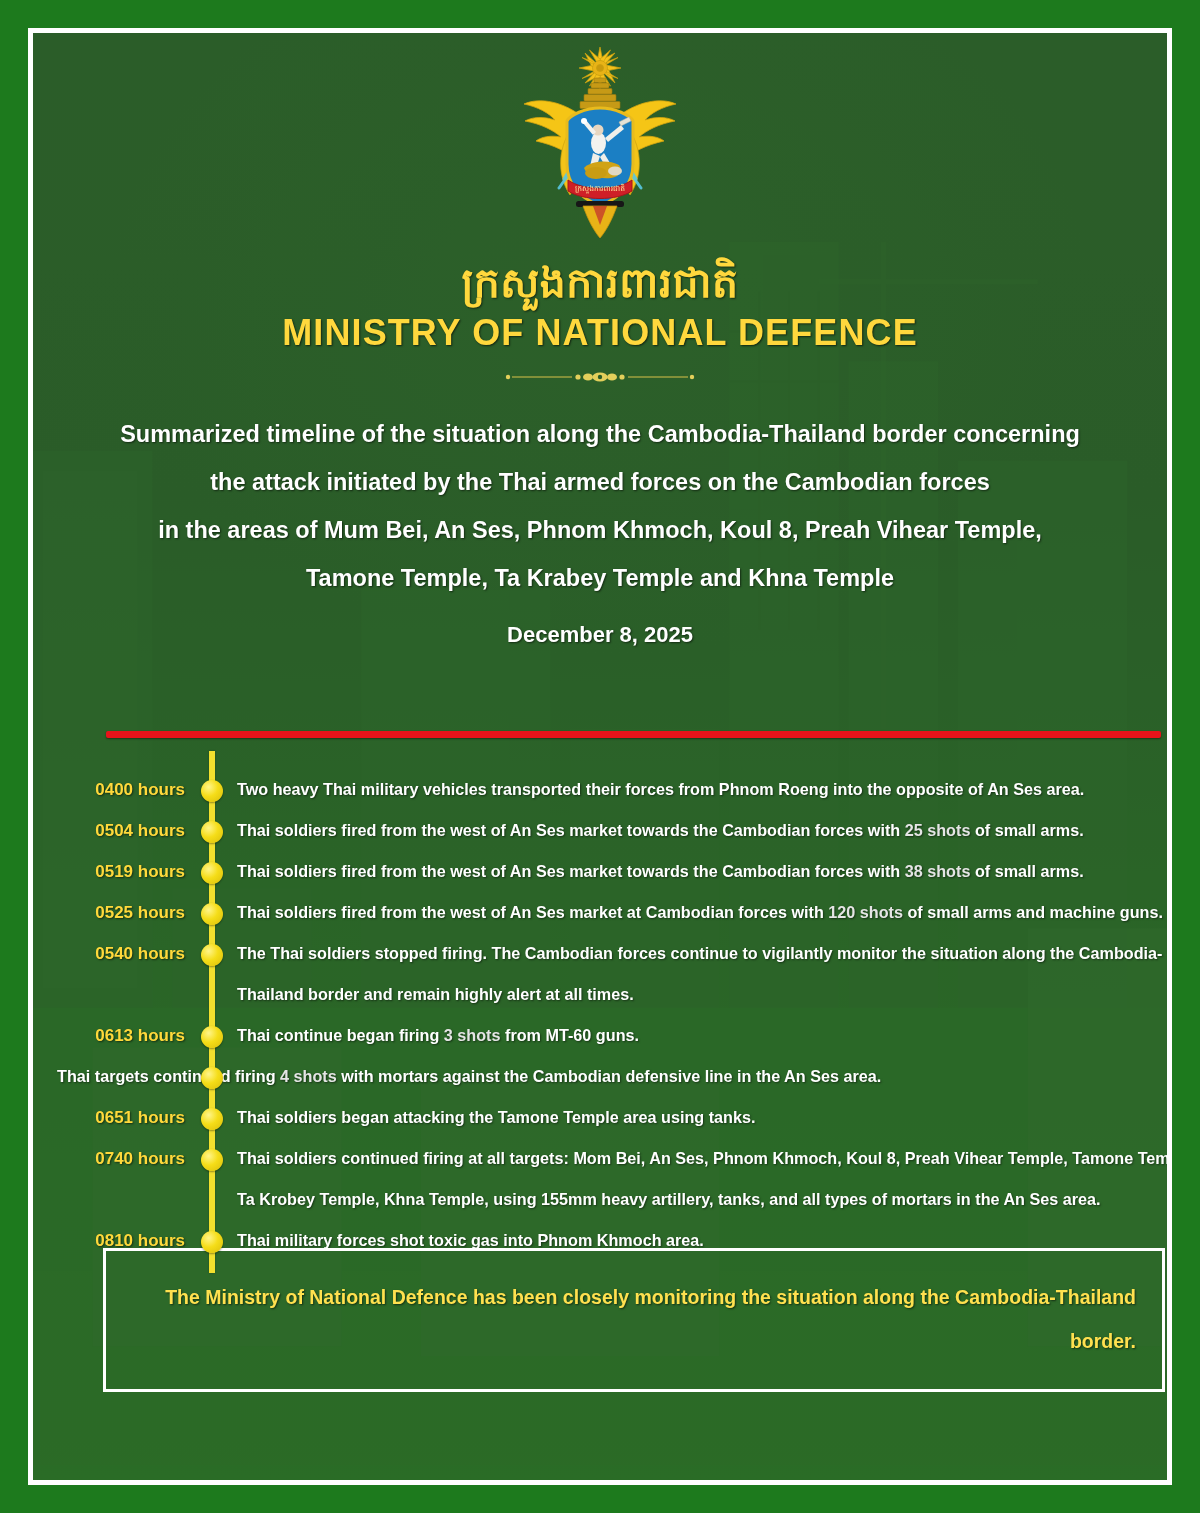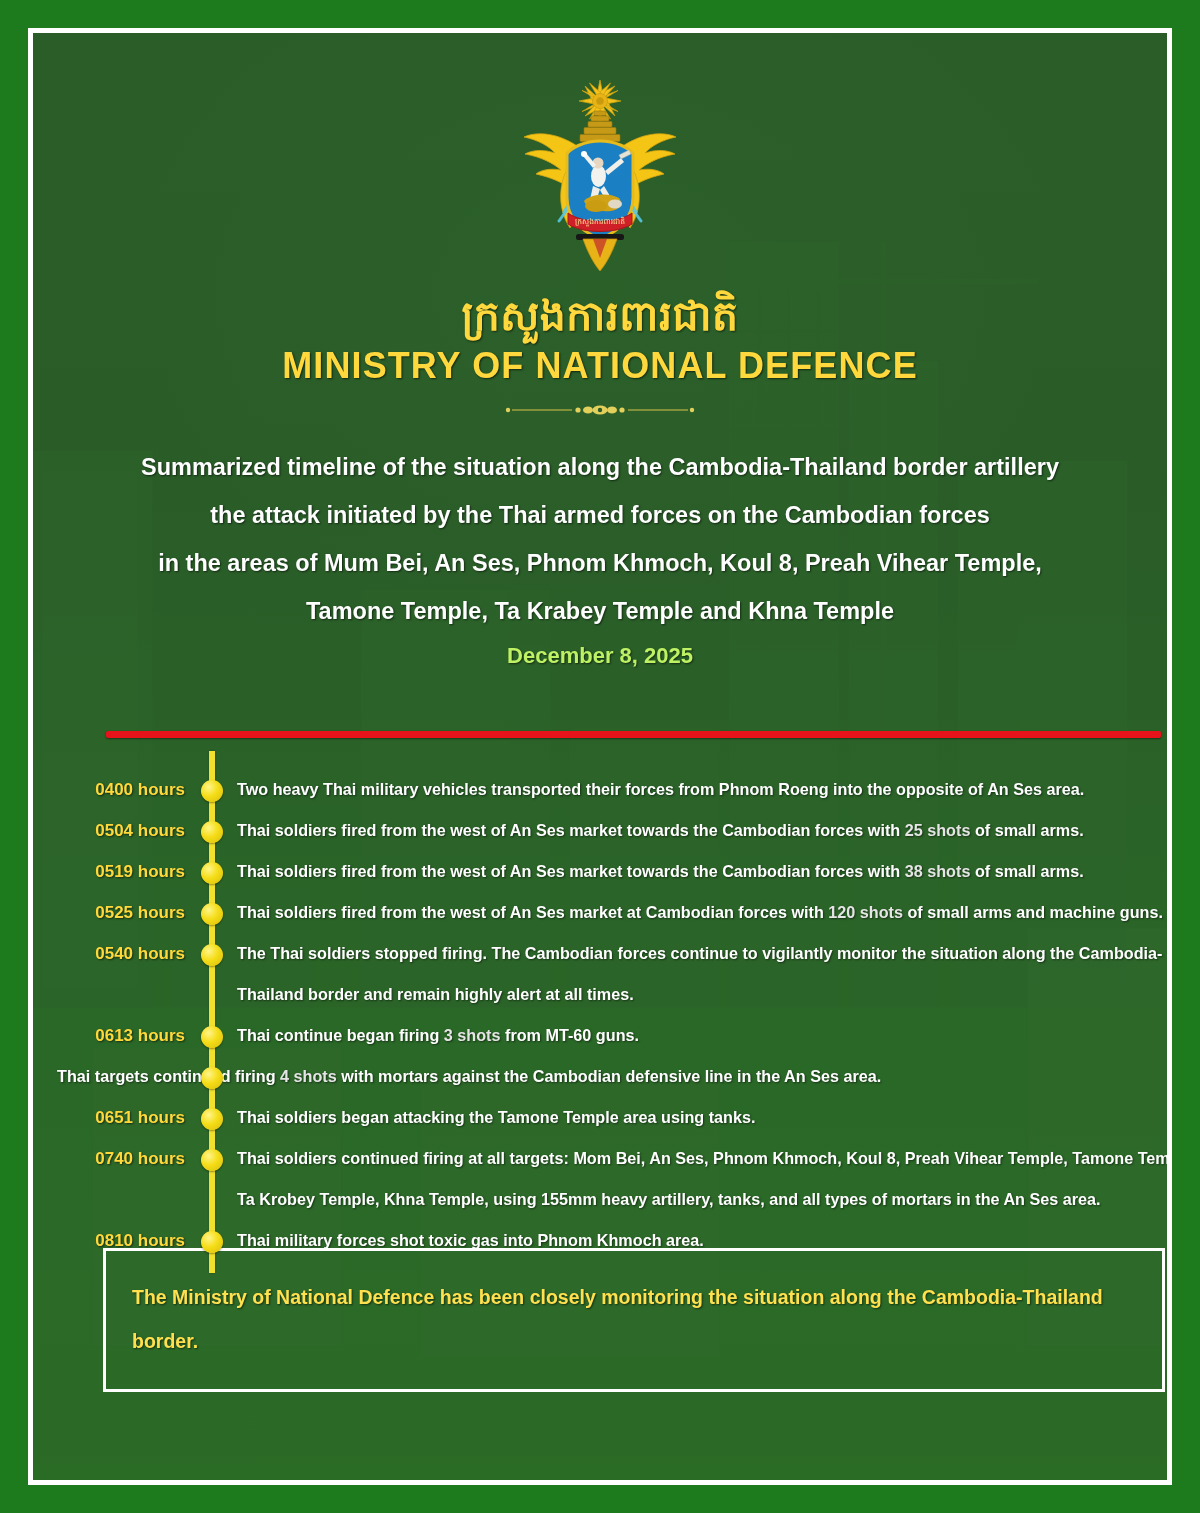--- a/index.html
+++ b/index.html
@@ -33,21 +33,21 @@
   }
   .wm-grad {
     position:absolute; inset:0;
     background:
       radial-gradient(ellipse 700px 520px at 50% 18%, rgba(48,105,44,.55), rgba(0,0,0,0) 70%),
       linear-gradient(180deg, #2d5f2a 0%, #2b5d29 32%, #2a6b27 58%, #2a7a25 100%);
   }
   .wm-city { position:absolute; inset:0; }
 
   
-  .header { position:relative; text-align:center; padding-top:45px; }
+  .header { position:relative; text-align:center; padding-top:12px; }
   .emblem { width:210px; height:205px; margin:0 auto; display:block; }
 
   .khmer-title {
     margin-top:8px;
     font-family:"DejaVu Sans", sans-serif;
     font-size:41px;
     font-weight:700;
     color:#ffd83d;
     letter-spacing:.5px;
     line-height:1.25;
@@ -71,24 +71,24 @@
     padding:0 60px;
   }
   .title-line {
     font-size:23.5px;
     font-weight:700;
     color:#ffffff;
     line-height:48px;
     text-shadow:1px 1px 2px rgba(0,0,0,.55);
   }
   .title-date {
-    margin-top:8px;
+    margin-top:20px;
     font-size:22px;
     font-weight:700;
-    color:#bef264;
+    color:#ffffff;
     text-shadow:1px 1px 2px rgba(0,0,0,.55);
   }
 
   
   .red-rule {
     position:absolute;
     left:73px; top:698px;
     width:1055px; height:7px;
     background:#e7131a;
     border-radius:2px;
@@ -147,21 +147,21 @@
   }
   .tl-text .hl { color:#e5e5e5; }
 
   
   .footer-box {
     position:absolute;
     left:70px; bottom:88px;
     width:1062px;
     border:3px solid #ffffff;
     padding:24px 26px 26px;
-    text-align:left;
+    text-align:right;
   }
   .footer-line {
     font-size:19.5px;
     font-weight:700;
     color:#ffe14f;
     line-height:44px;
     text-shadow:1px 1px 2px rgba(0,0,0,.55);
   }
 </style>
 </head>
@@ -301,21 +301,21 @@
             <circle cx="122" cy="11" r="2.6"></circle>
           <ellipse cx="88" cy="11" rx="5" ry="3.6"></ellipse>
           <ellipse cx="112" cy="11" rx="5" ry="3.6"></ellipse>
           <ellipse cx="100" cy="11" rx="7.5" ry="4.6"></ellipse>
           <circle cx="100" cy="11" r="2.2" fill="#2a5c28"></circle>
         </g>
       </svg>
     </div>
 
     <div class="title-block">
-      <div class="title-line">Summarized timeline of the situation along the Cambodia-Thailand border artillery</div>
+      <div class="title-line">Summarized timeline of the situation along the Cambodia-Thailand border concerning</div>
       <div class="title-line">the attack initiated by the Thai armed forces on the Cambodian forces</div>
       <div class="title-line">in the areas of Mum Bei, An Ses, Phnom Khmoch, Koul 8, Preah Vihear Temple,</div>
       <div class="title-line">Tamone Temple, Ta Krabey Temple and Khna Temple</div>
       <div class="title-date">December 8, 2025</div>
     </div>
 
     <div class="red-rule"></div>
 
     <div class="timeline" id="timeline">
       <div class="tl-spine"></div>

